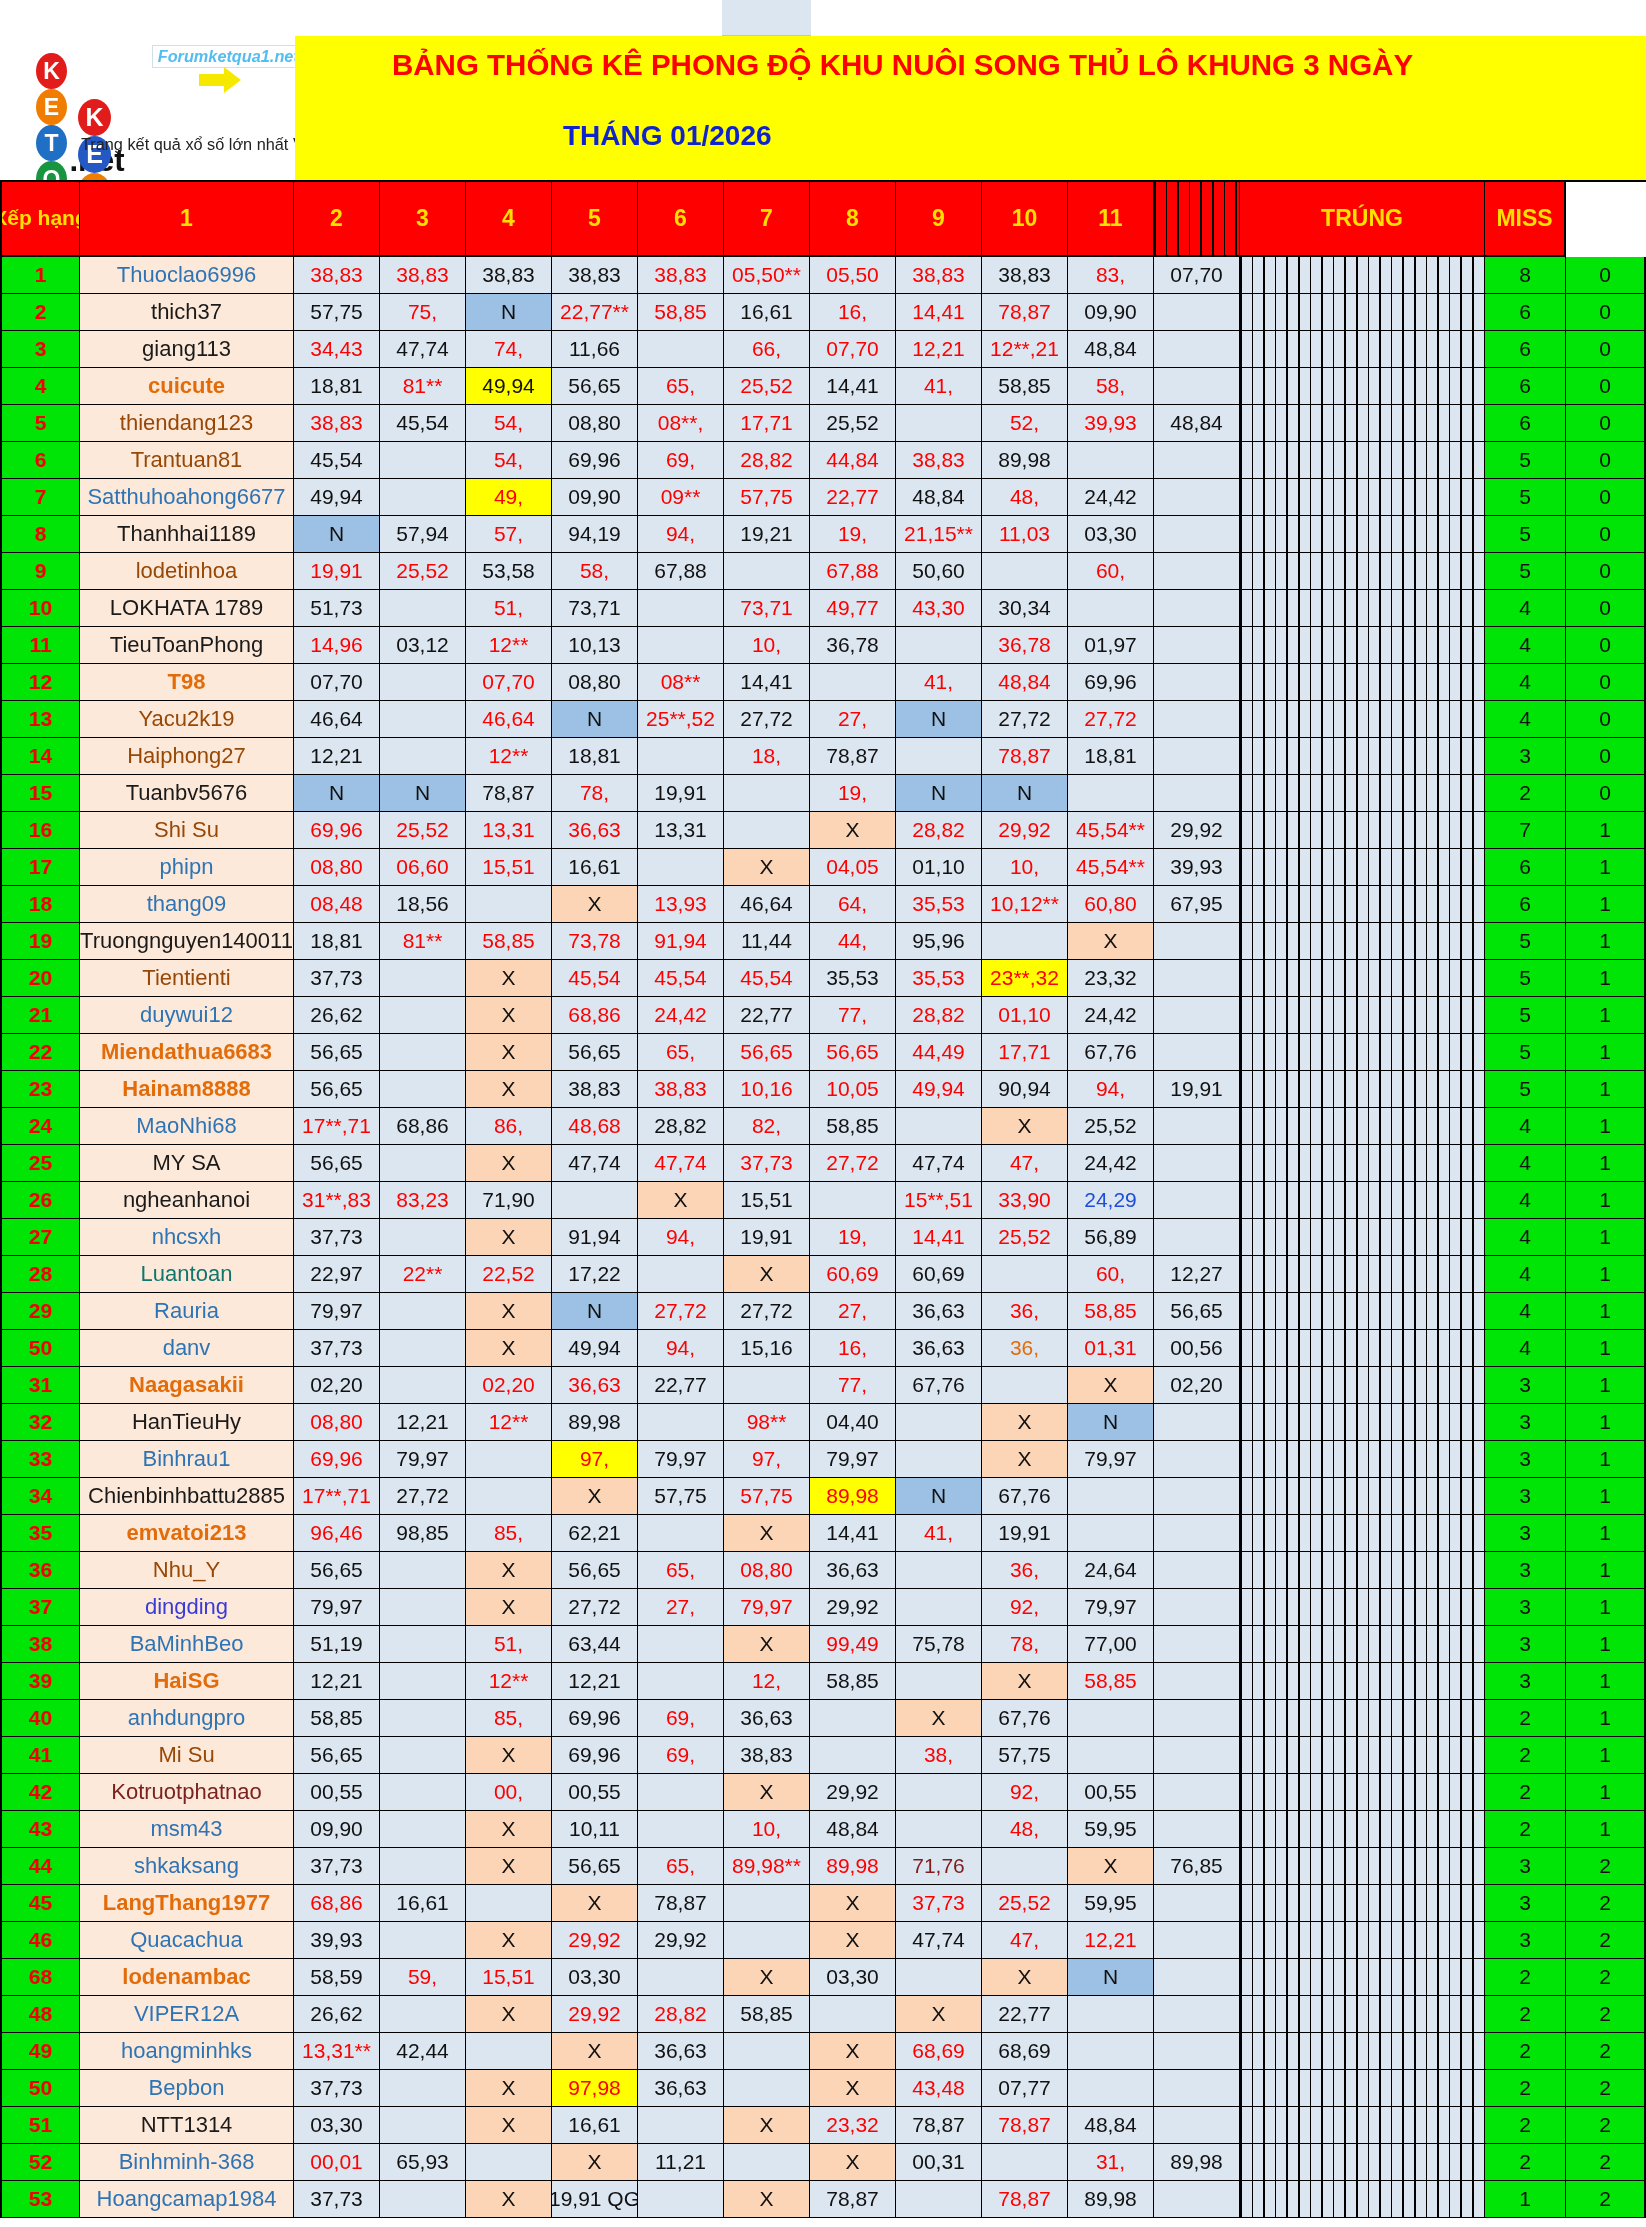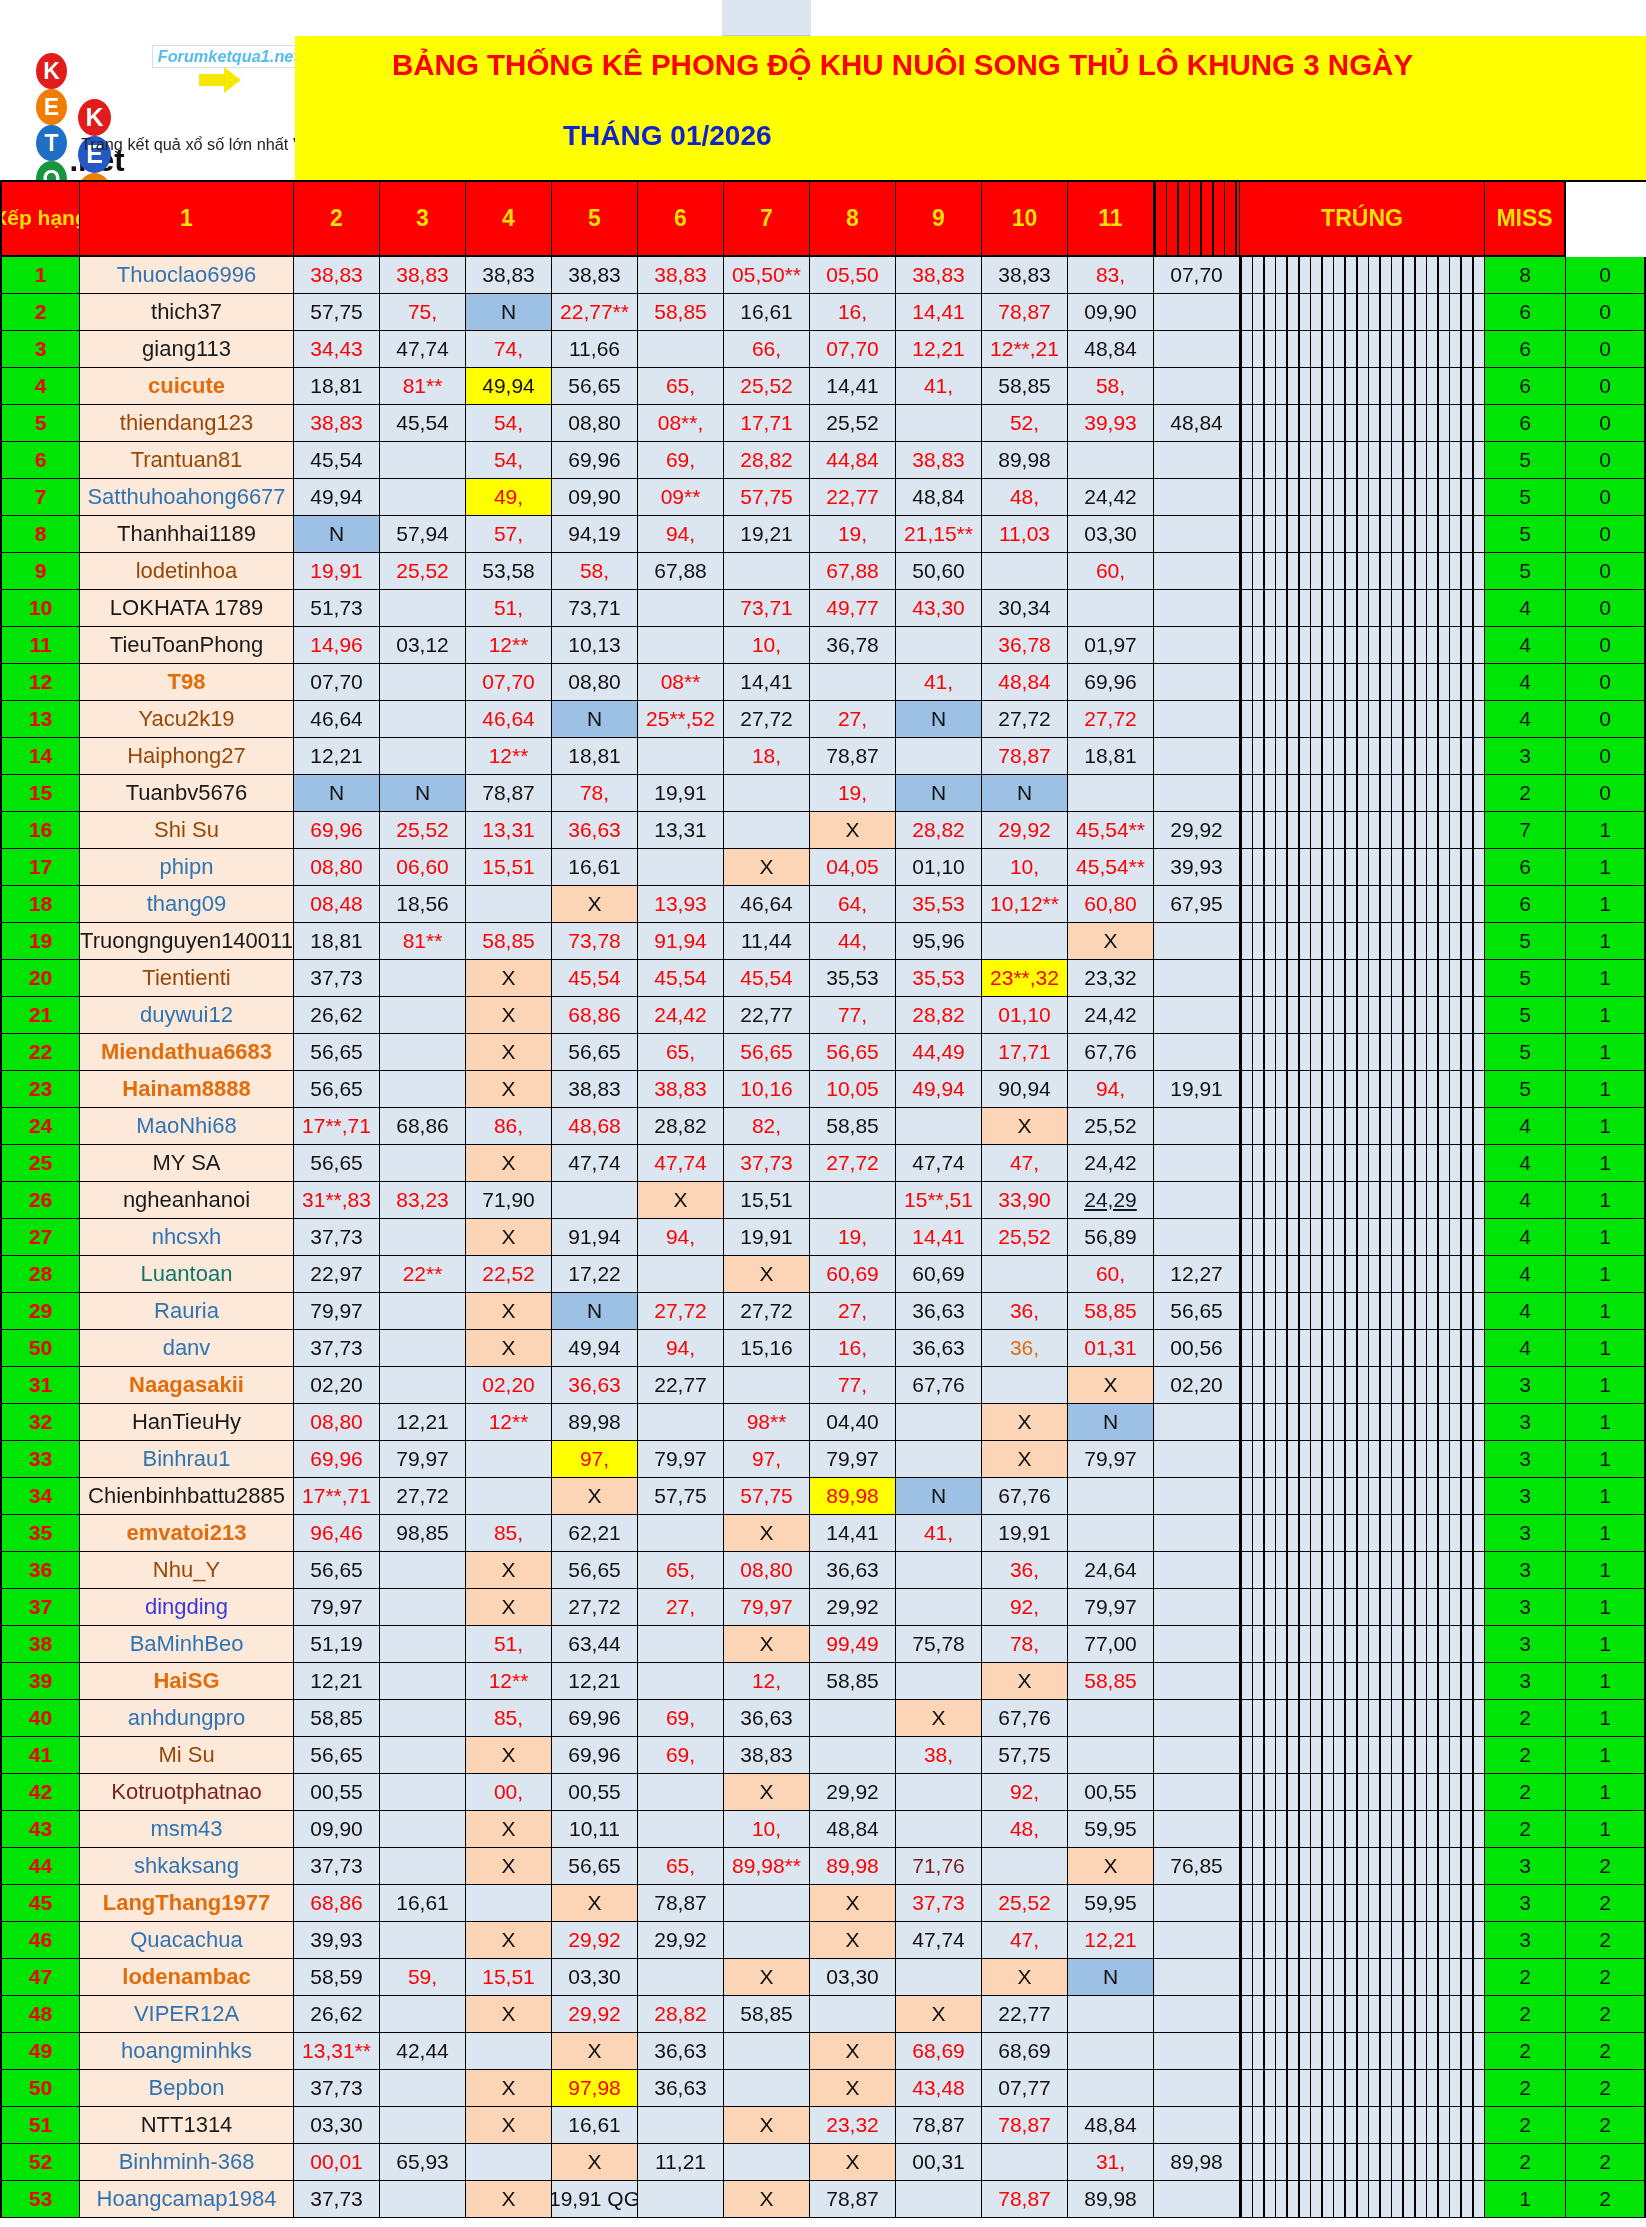--- a/index.html
+++ b/index.html
@@ -567,21 +567,21 @@
           <div class="c nik" style="color: rgb(26, 26, 26);">ngheanhanoi</div>
           <div class="c day" style="color: rgb(254, 0, 0);">31**,83</div>
           <div class="c day" style="color: rgb(254, 0, 0);">83,23</div>
           <div class="c day" style="color: rgb(17, 17, 17);">71,90</div>
           <div class="c day" style="color: rgb(17, 17, 17);"></div>
           <div class="c day" style="color: rgb(17, 17, 17); background: rgb(251, 213, 181);">X</div>
           <div class="c day" style="color: rgb(17, 17, 17);">15,51</div>
           <div class="c day" style="color: rgb(17, 17, 17);"></div>
           <div class="c day" style="color: rgb(254, 0, 0);">15**,51</div>
           <div class="c day" style="color: rgb(254, 0, 0);">33,90</div>
-          <div class="c day" style="color: #0f172a; text-decoration: underline;">24,29</div>
+          <div class="c day" style="color: #1d4ed8;">24,29</div>
           <div class="c day" style="color: rgb(17, 17, 17);"></div>
           <div class="c spacer"></div>
           <div class="c res">4</div>
           <div class="c res lastcol">1</div>
         </div>
         <div class="grid brow">
           <div class="c rank">27</div>
           <div class="c nik" style="color: rgb(46, 116, 181);">nhcsxh</div>
           <div class="c day" style="color: rgb(17, 17, 17);">37,73</div>
           <div class="c day" style="color: rgb(17, 17, 17);"></div>
@@ -934,21 +934,21 @@
           <div class="c day" style="color: rgb(17, 17, 17); background: rgb(251, 213, 181);">X</div>
           <div class="c day" style="color: rgb(17, 17, 17);">47,74</div>
           <div class="c day" style="color: rgb(254, 0, 0);">47,</div>
           <div class="c day" style="color: rgb(254, 0, 0);">12,21</div>
           <div class="c day" style="color: rgb(17, 17, 17);"></div>
           <div class="c spacer"></div>
           <div class="c res">3</div>
           <div class="c res lastcol">2</div>
         </div>
         <div class="grid brow">
-          <div class="c rank">47</div>
+          <div class="c rank">68</div>
           <div class="c nik" style="color: rgb(227, 108, 10); font-weight: bold;">lodenambac</div>
           <div class="c day" style="color: rgb(17, 17, 17);">58,59</div>
           <div class="c day" style="color: rgb(254, 0, 0);">59,</div>
           <div class="c day" style="color: rgb(254, 0, 0);">15,51</div>
           <div class="c day" style="color: rgb(17, 17, 17);">03,30</div>
           <div class="c day" style="color: rgb(17, 17, 17);"></div>
           <div class="c day" style="color: rgb(17, 17, 17); background: rgb(251, 213, 181);">X</div>
           <div class="c day" style="color: rgb(17, 17, 17);">03,30</div>
           <div class="c day" style="color: rgb(17, 17, 17);"></div>
           <div class="c day" style="color: rgb(17, 17, 17); background: rgb(251, 213, 181);">X</div>

